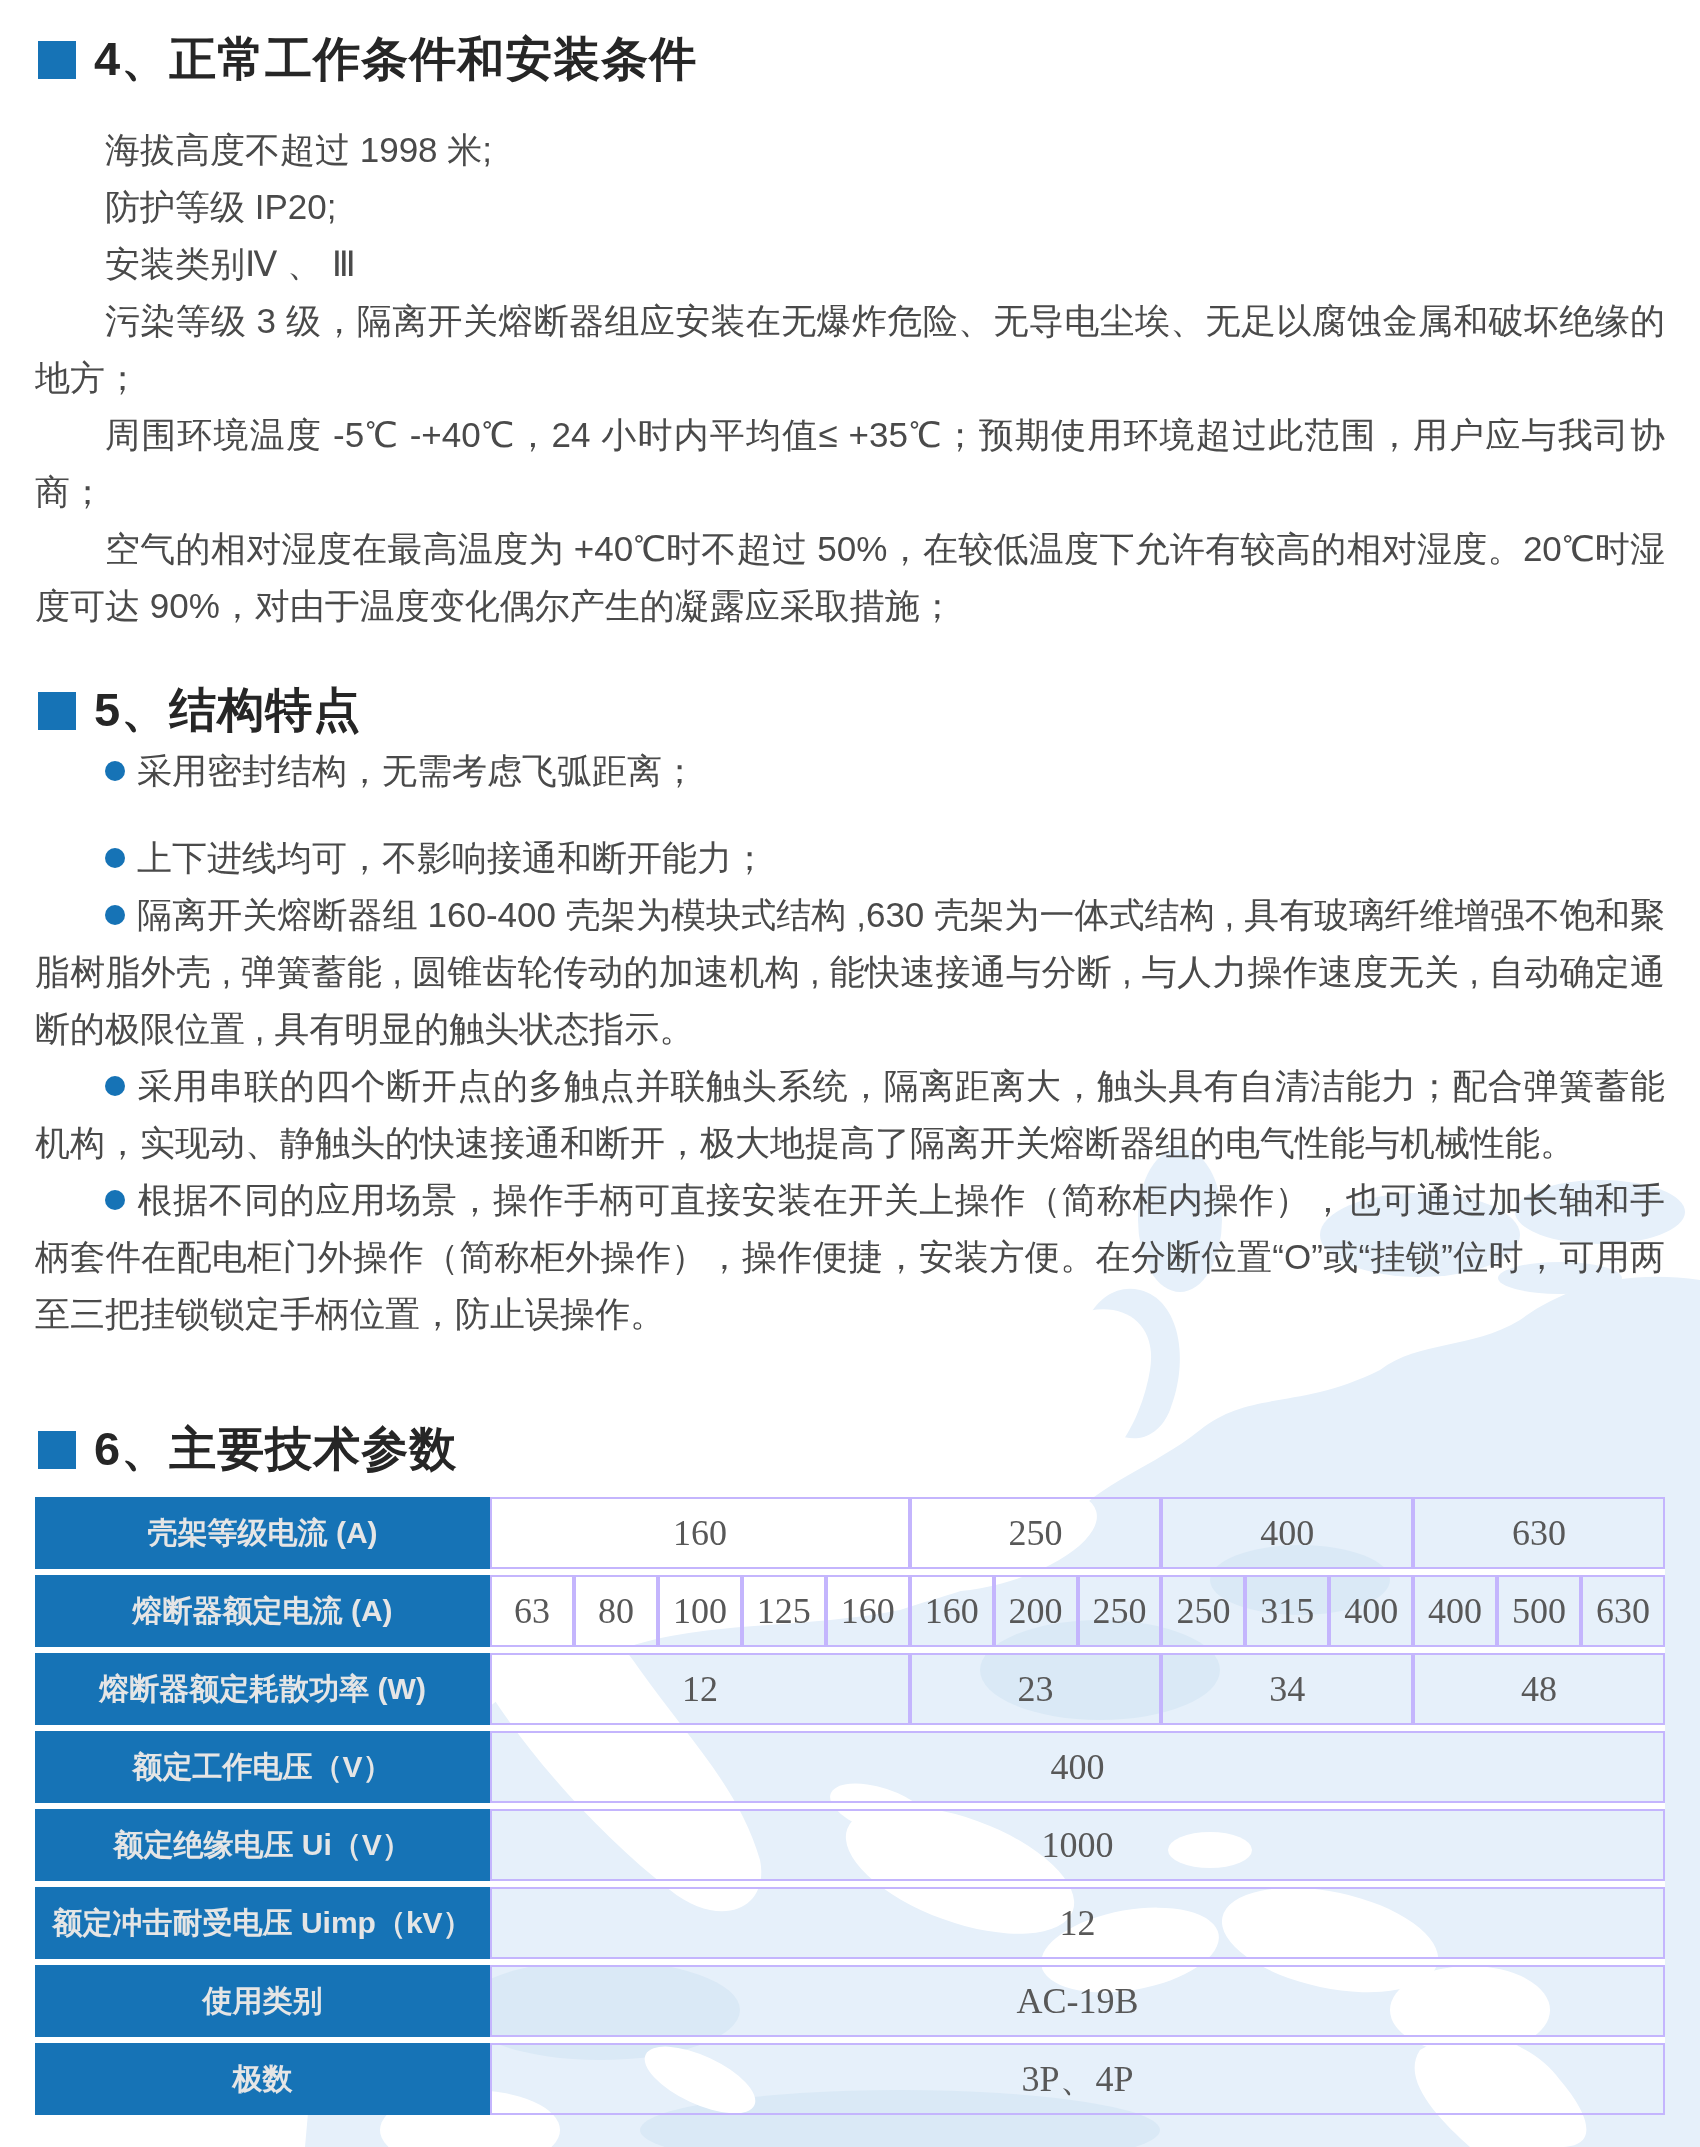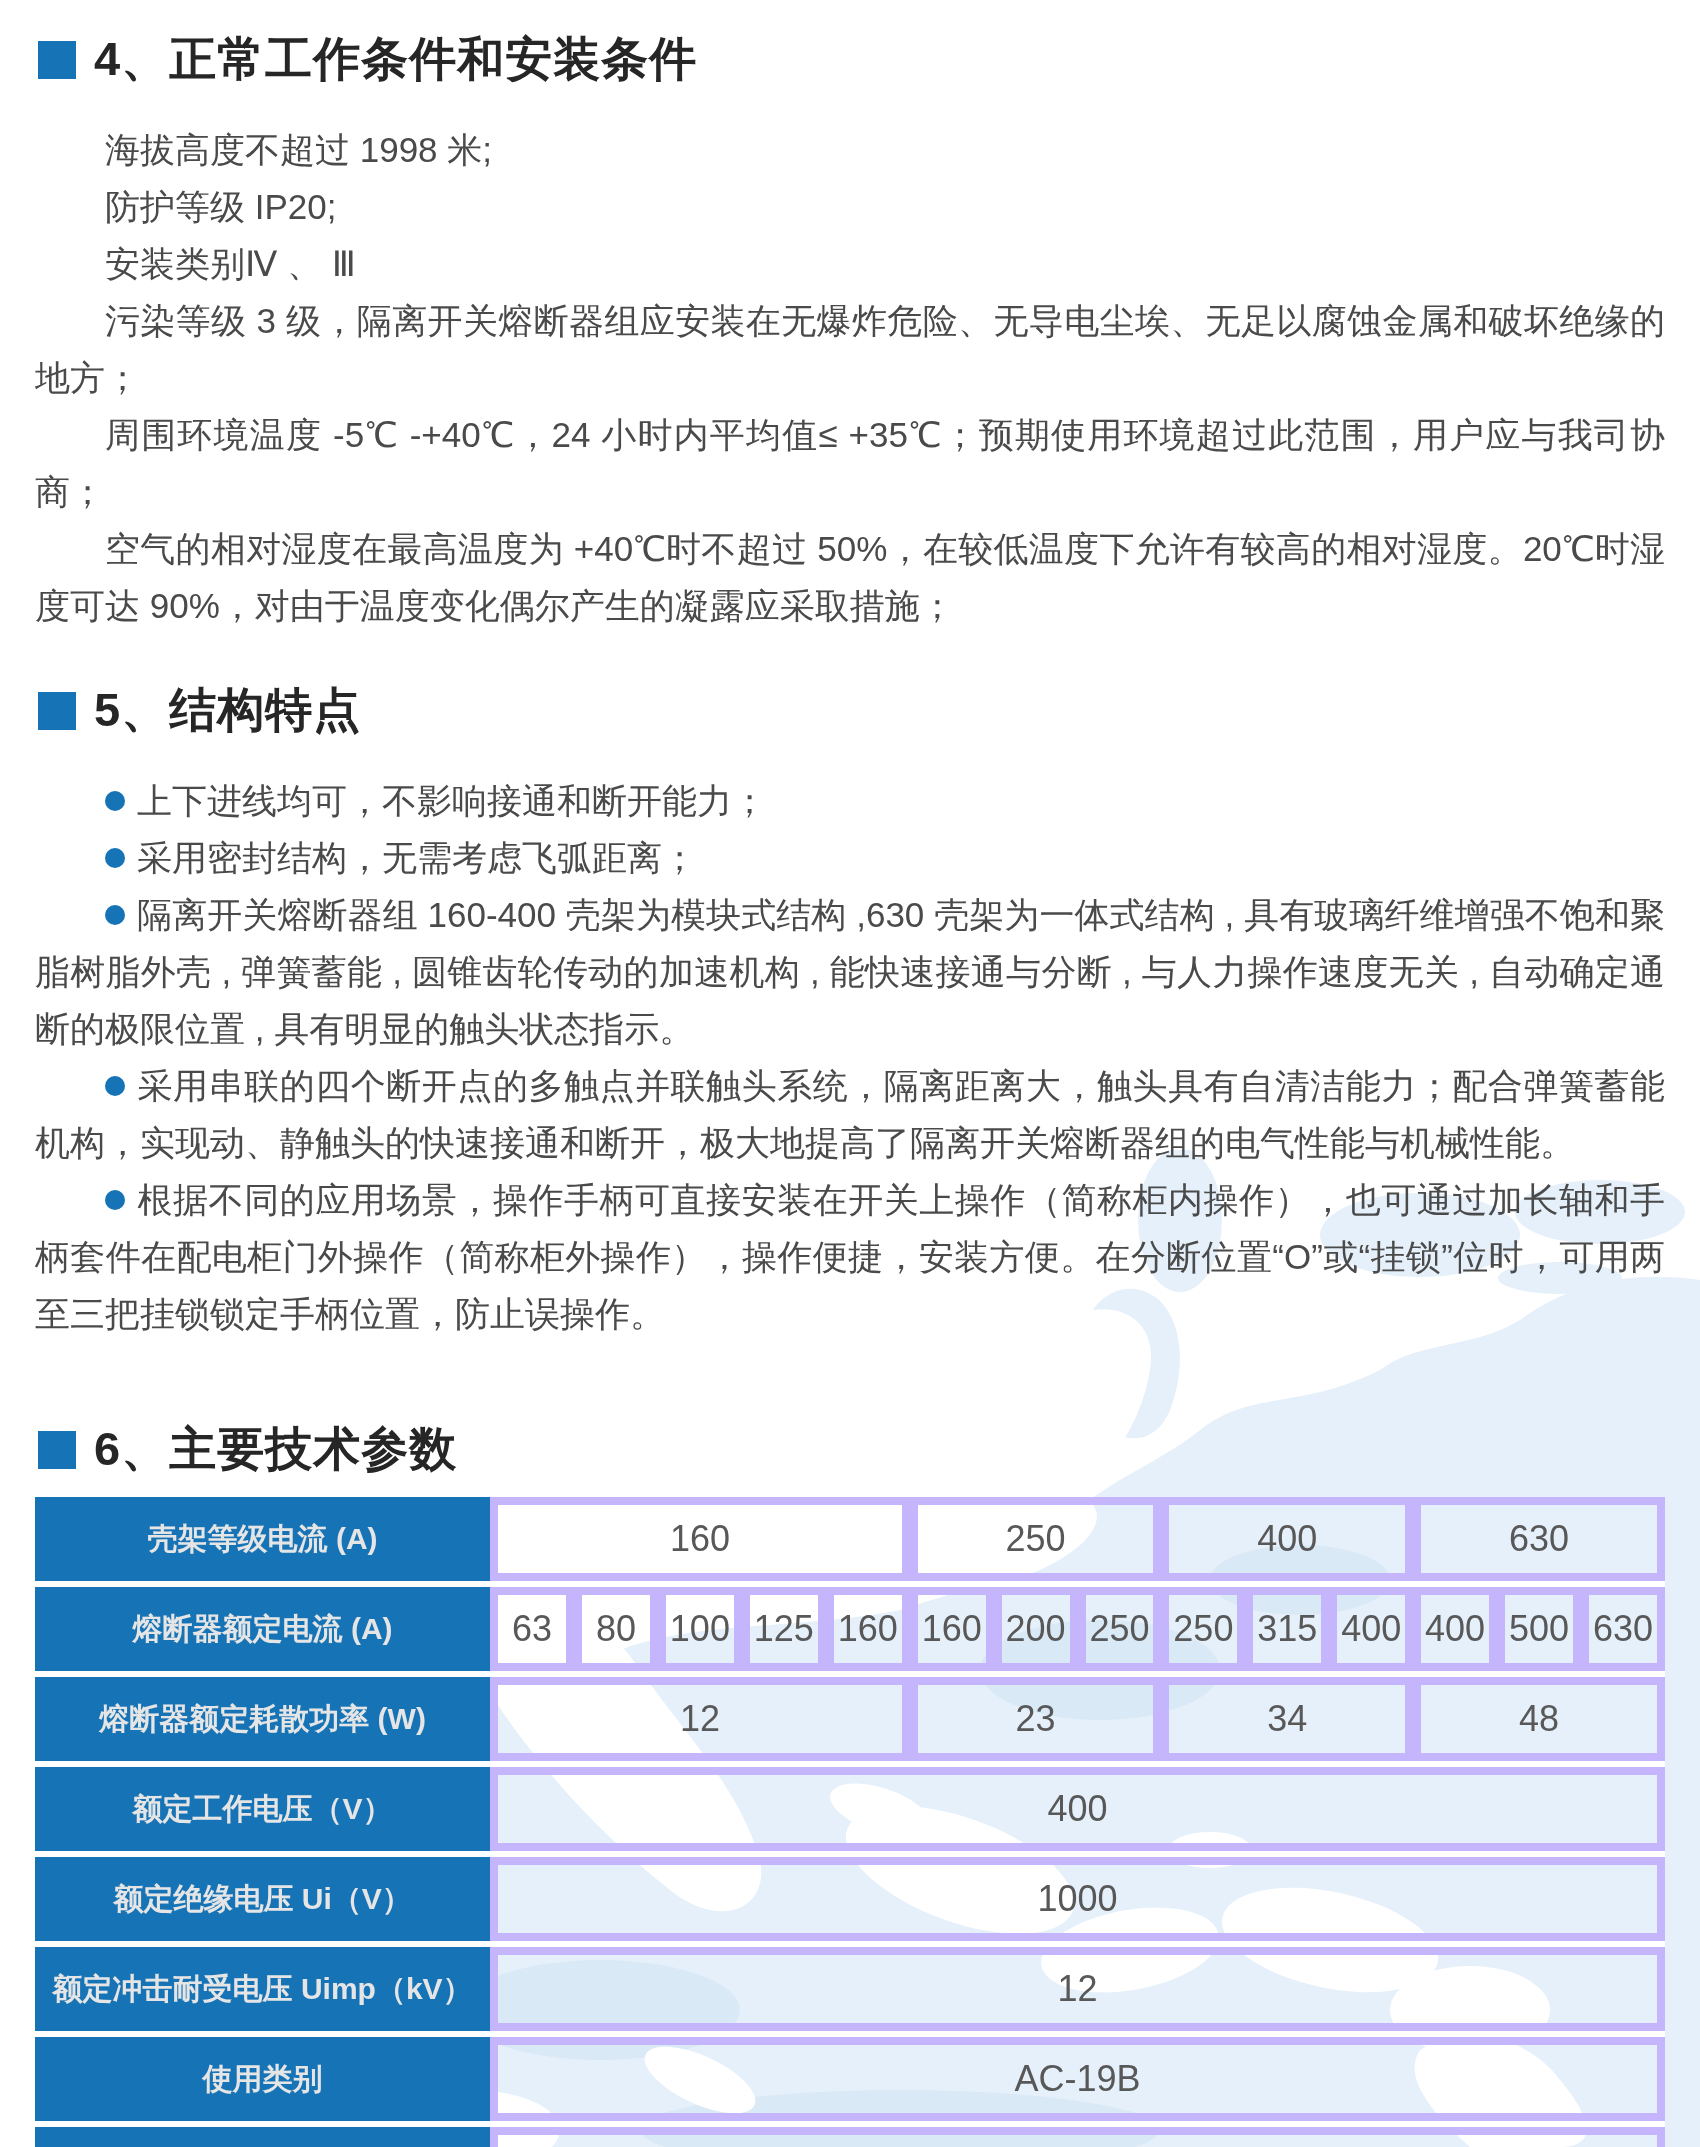--- a/index.html
+++ b/index.html
@@ -25,23 +25,23 @@
   .dot { display:inline-block; width:20px; height:20px; border-radius:50%;
          background:#1673B6; margin-right:12px; vertical-align:2px; }
 
   
   table.spec { border-collapse:separate; border-spacing:0 6px; table-layout:fixed;
                width:1630px; margin-top:10px; }
   .spec col.lblcol { width:455px; }
   .spec col.d { width:83.9px; }
   .spec .lbl { background:#1673B6; color:#e5e5e5; font-size:30px; font-weight:700;
                text-align:center; padding:0 4px; height:72px; }
-  .spec .val { border:8px solid #c4b5fd; background:transparent; text-align:center;
+  .spec .val { border:2px solid #c4b5fd; background:transparent; text-align:center;
                vertical-align:middle; height:68px; padding:0;
-               font-family:Liberation Sans, sans-serif; font-size:36px; color:#585858; }
+               font-family:Liberation Serif, serif; font-size:36px; color:#585858; }
   
   .spec tr .c { box-shadow: 0 4px 0 0 #ffffff, 0 -4px 0 0 #ffffff; }
   .spec tr:first-child .c { box-shadow: 0 4px 0 0 #ffffff; }
   .spec tr:last-child .c { box-shadow: 0 -4px 0 0 #ffffff; }
 </style>
 </head>
 <body>
 
 <div class="page">
 
@@ -93,22 +93,22 @@
     <p class="pline">防护等级 IP20;</p>
     <p class="pline">安装类别Ⅳ 、 Ⅲ</p>
     <p class="pline">污染等级 3 级，隔离开关熔断器组应安装在无爆炸危险、无导电尘埃、无足以腐蚀金属和破坏绝缘的地方；</p>
     <p class="pline">周围环境温度 -5℃ -+40℃，24 小时内平均值≤ +35℃；预期使用环境超过此范围，用户应与我司协商；</p>
     <p class="pline">空气的相对湿度在最高温度为 +40℃时不超过 50%，在较低温度下允许有较高的相对湿度。20℃时湿度可达 90%，对由于温度变化偶尔产生的凝露应采取措施；</p>
 
     <h2 class="heading" id="h5">
       <span class="sq"></span>
       <span>5、结构特点</span>
     </h2>
+    <p class="pline"><span class="dot"></span><span>采用密封结构，无需考虑飞弧距离；</span></p>
     <p class="pline first"><span class="dot"></span><span>上下进线均可，不影响接通和断开能力；</span></p>
-    <p class="pline"><span class="dot"></span><span>采用密封结构，无需考虑飞弧距离；</span></p>
     <p class="pline"><span class="dot"></span><span>隔离开关熔断器组 160-400 壳架为模块式结构 ,630 壳架为一体式结构 , 具有玻璃纤维增强不饱和聚脂树脂外壳 , 弹簧蓄能 , 圆锥齿轮传动的加速机构 , 能快速接通与分断 , 与人力操作速度无关 , 自动确定通断的极限位置 , 具有明显的触头状态指示。</span></p>
     <p class="pline"><span class="dot"></span><span>采用串联的四个断开点的多触点并联触头系统，隔离距离大，触头具有自清洁能力；配合弹簧蓄能机构，实现动、静触头的快速接通和断开，极大地提高了隔离开关熔断器组的电气性能与机械性能。</span></p>
     <p class="pline"><span class="dot"></span><span>根据不同的应用场景，操作手柄可直接安装在开关上操作（简称柜内操作），也可通过加长轴和手柄套件在配电柜门外操作（简称柜外操作），操作便捷，安装方便。在分断位置“O”或“挂锁”位时，可用两至三把挂锁锁定手柄位置，防止误操作。</span></p>
 
     <h2 class="heading" id="h6">
       <span class="sq"></span>
       <span>6、主要技术参数</span>
     </h2>
 
     <table class="spec">

